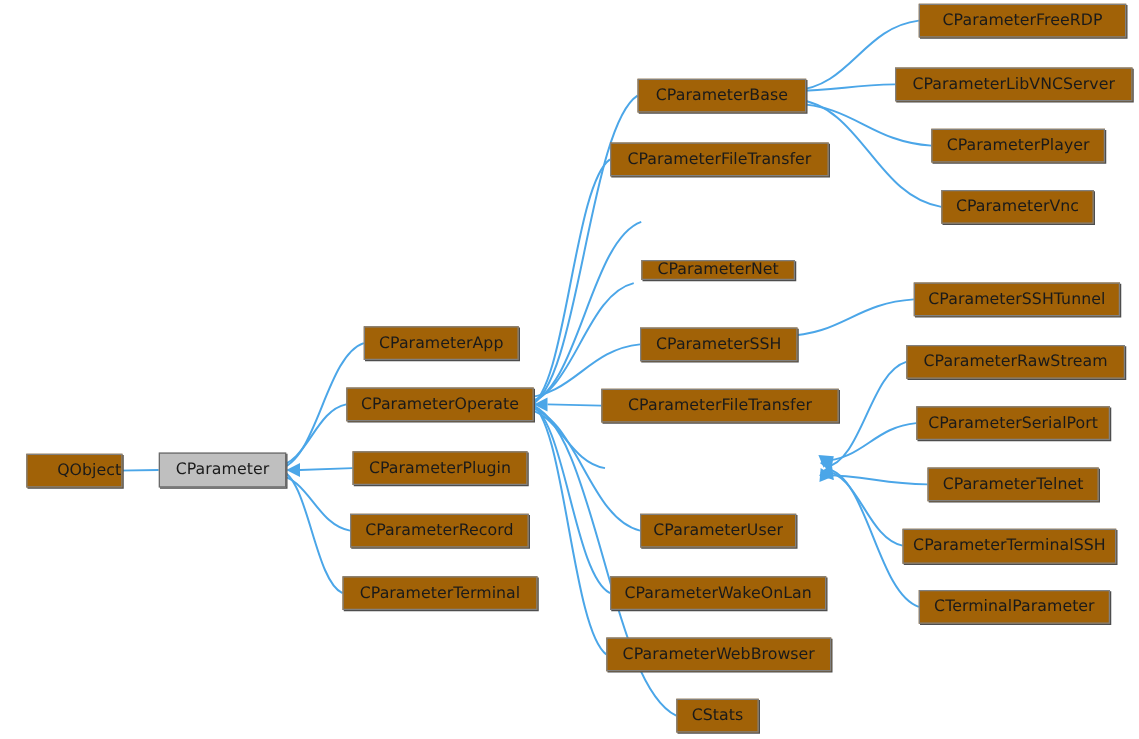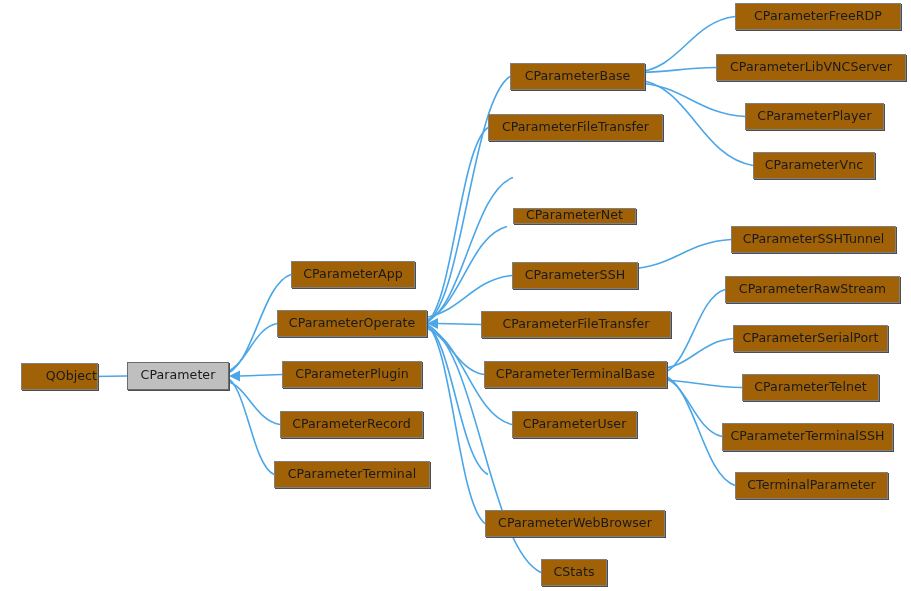--- a/index.html
+++ b/index.html
@@ -137,25 +137,25 @@
     </div>
     <div class="node" style="left: 513px; top: 164px; width: 123px; height: 16px; margin-top: 44px;">
       <span class="node-label">CParameterNet</span>
     </div>
     <div class="node" style="left: 512px; top: 262px; width: 126px; height: 27px;">
       <span class="node-label">CParameterSSH</span>
     </div>
     <div class="node" style="left: 481px; top: 311px; width: 190px; height: 27px;">
       <span class="node-label">CParameterFileTransfer</span>
     </div>
-    <div class="node" style="left: 484px; top: 361px; width: 183px; height: 27px;">
-      <span class="node-label">CParameterTerminalBase</span>
-    </div>
     <div class="node" style="left: 512px; top: 411px; width: 125px; height: 27px;">
       <span class="node-label">CParameterUser</span>
+    </div>
+    <div class="node" style="left: 488px; top: 461px; width: 173px; height: 27px;">
+      <span class="node-label">CParameterWakeOnLan</span>
     </div>
     <div class="node" style="left: 485px; top: 510px; width: 180px; height: 27px;">
       <span class="node-label">CParameterWebBrowser</span>
     </div>
     <div class="node" style="left: 541px; top: 559px; width: 66px; height: 27px;">
       <span class="node-label">CStats</span>
     </div>
     <div class="node" style="left: 735px; top: 3px; width: 166px; height: 27px;">
       <span class="node-label">CParameterFreeRDP</span>
     </div>

